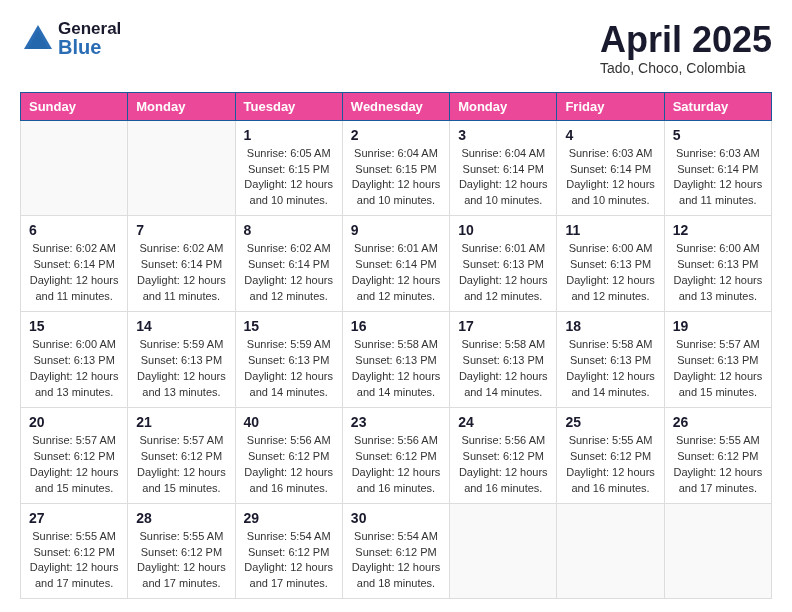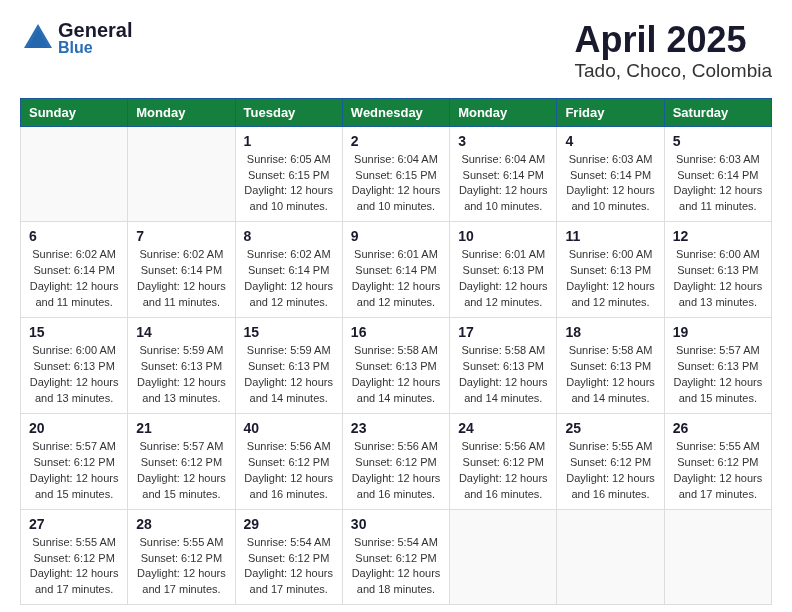--- a/index.html
+++ b/index.html
@@ -24,30 +24,30 @@
     .title-area {
       text-align: left;
     }
     .main-title {
       font-size: 36px;
       font-weight: bold;
       color: #1a1a2e;
       line-height: 1.1;
     }
     .subtitle {
-      font-size: 19px;
+      font-size: 14px;
       color: #333;
     }
     .calendar {
       width: 100%;
       border-collapse: collapse;
       border: 1px solid #ccc;
     }
     .calendar th {
-      background-color: #15803d;
+      background-color: #ec4899;
       color: #fff;
       text-align: left;
       padding: 6px 8px;
       font-size: 13px;
       font-weight: bold;
       border: 1px solid #1a5a9a;
     }
     .calendar td {
       vertical-align: top;
       padding: 6px 8px;
@@ -89,22 +89,22 @@
 <body>
 
 <div class="header">
   <div class="logo">
     <div class="logo-wrapper">
       <svg width="36" height="36" viewBox="0 0 36 36">
         <polygon points="18,4 32,28 4,28" fill="#2a6db5"></polygon>
         <polygon points="18,10 28,28 8,28" fill="#1a5a9a" opacity="0.3"></polygon>
       </svg>
       <div class="logo-text-wrapper">
-        <span style="font-size:20px;font-weight:bold;color:#1a1a2e;">General</span>
-        <span style="font-size:16px;font-weight:bold;color:#2a6db5;">Blue</span>
+        <span style="font-size:17px;font-weight:bold;color:#1a1a2e;">General</span>
+        <span style="font-size:20px;font-weight:bold;color:#2a6db5;">Blue</span>
       </div>
     </div>
   </div>
   <div class="title-area">
     <div class="main-title">April 2025</div>
     <div class="subtitle">Tado, Choco, Colombia</div>
   </div>
 </div>
 
 <table class="calendar">

